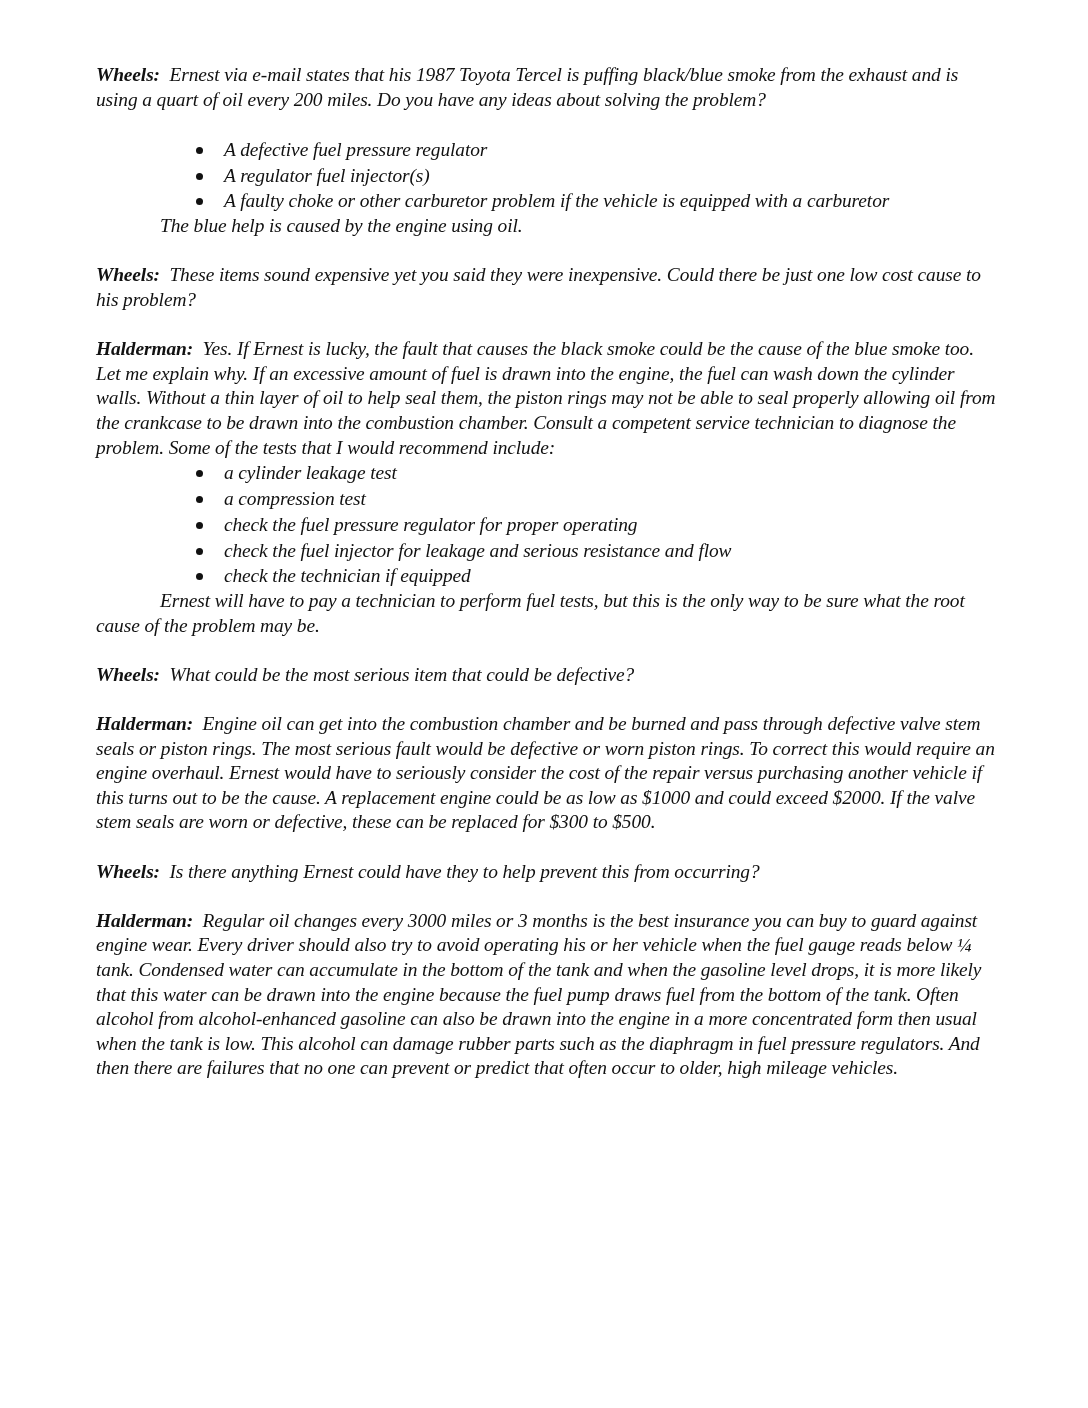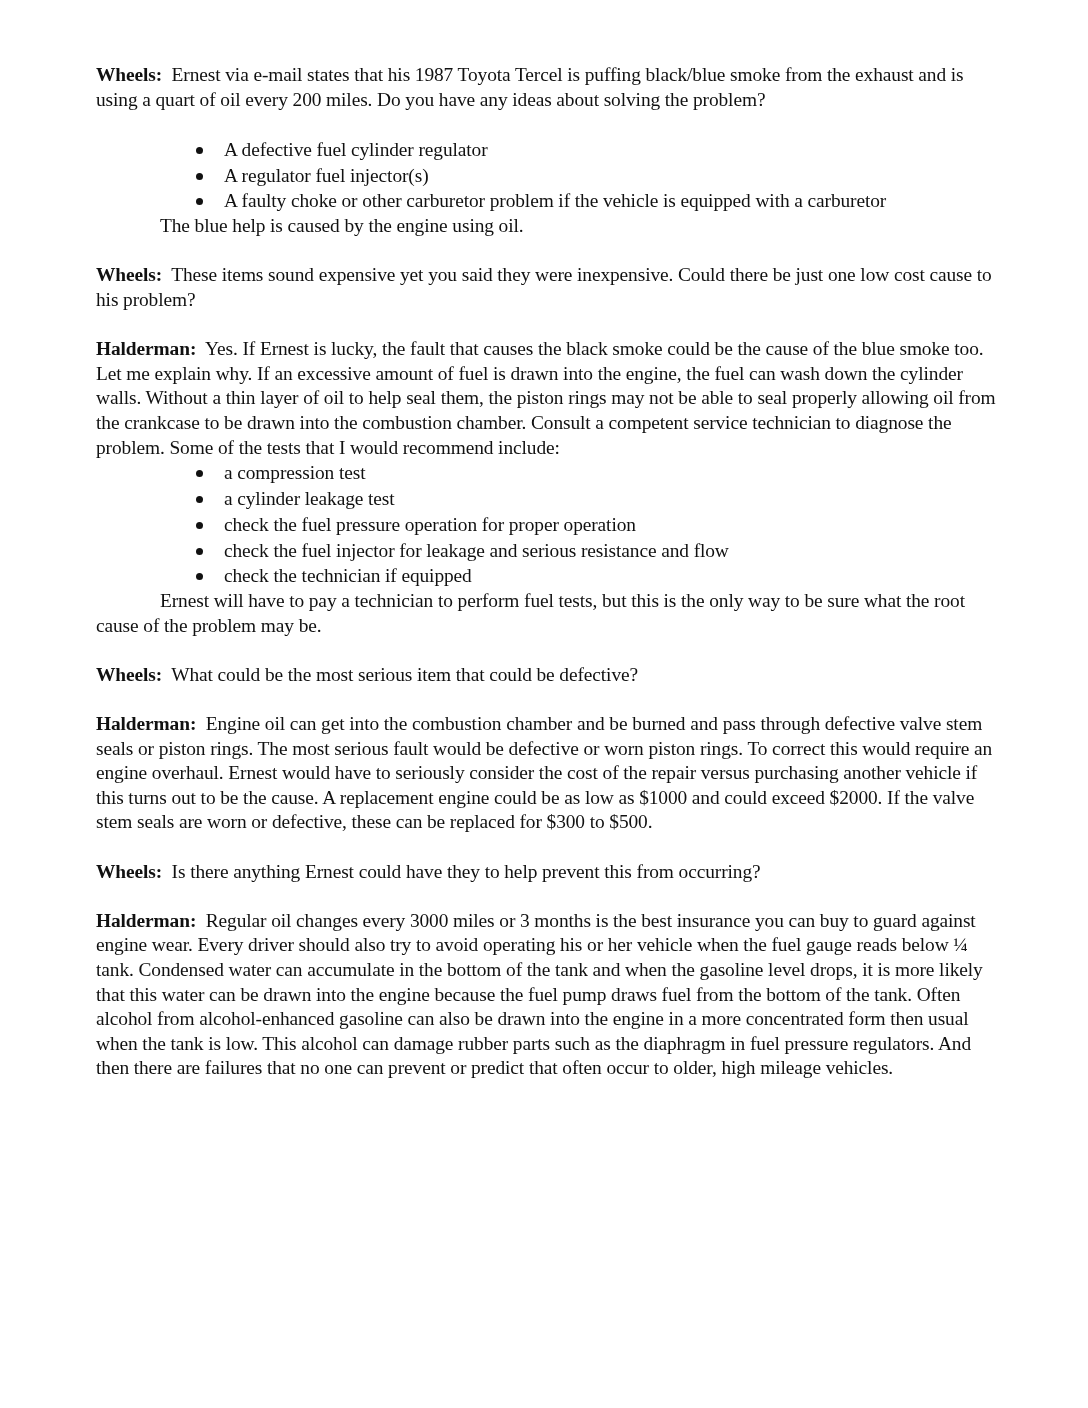--- a/index.html
+++ b/index.html
@@ -2,20 +2,21 @@
 <html><head>
 <meta charset="utf-8">
 <style>
   html, body { margin: 0; padding: 0; background: #ffffff; }
   body { width: 1088px; height: 1408px; position: relative; overflow: hidden; }
   .page {
     position: absolute; left: 96px; top: 63px; width: 905px;
     font-family: "Liberation Serif", "DejaVu Serif", serif;
     font-size: 19.4px; line-height: 24.6px; color: #111111;
     letter-spacing: -0.1px;
+    font-style: italic;
   }
   .para { margin: 0 0 24.6px 0; }
   .para.tight { margin-bottom: 0; }
   .speaker { font-weight: bold; }
   ul.bullets { list-style: none; margin: 0; padding: 0; }
   ul.bullets li { position: relative; padding-left: 128px; height: 25.8px; line-height: 25.8px; }
   ul.bullets li .dot {
     position: absolute; left: 100px; top: 10px;
     width: 7px; height: 7px; border-radius: 50%; background: #111111;
   }
@@ -26,39 +27,39 @@
 <body>
 
 <div class="page">
 
   <p class="para">
     <span class="speaker">Wheels:</span>&nbsp;
     <span>Ernest via e-mail states that his 1987 Toyota Tercel is puffing black/blue smoke from the exhaust and is using a quart of oil every 200 miles.  Do you have any ideas about solving the problem?</span>
   </p>
 
   <ul class="bullets">
-    <li><span class="dot"></span><span>A defective fuel cylinder regulator</span></li>
+    <li><span class="dot"></span><span>A defective fuel pressure regulator</span></li>
     <li><span class="dot"></span><span>A regulator fuel injector(s)</span></li>
     <li><span class="dot"></span><span>A faulty choke or other carburetor problem if the vehicle is equipped with a carburetor</span></li>
   </ul>
   <p class="para after-list">The blue help is caused by the engine using oil.</p>
 
   <p class="para">
     <span class="speaker">Wheels:</span>&nbsp;
     <span>These items sound expensive yet you said they were inexpensive.  Could there be just one low cost cause to his problem?</span>
   </p>
 
   <p class="para tight">
     <span class="speaker">Halderman:</span>&nbsp;
     <span>Yes.  If Ernest is lucky, the fault that causes the black smoke could be the cause of the blue smoke too.  Let me explain why.  If an excessive amount of fuel is drawn into the engine, the fuel can wash down the cylinder walls.  Without a thin layer of oil to help seal them, the piston rings may not be able to seal properly allowing oil from the crankcase to be drawn into the combustion chamber.  Consult a competent service technician to diagnose the problem.  Some of the tests that I would recommend include:</span>
   </p>
   <ul class="bullets">
+    <li><span class="dot"></span><span>a cylinder leakage test</span></li>
     <li><span class="dot"></span><span>a compression test</span></li>
-    <li><span class="dot"></span><span>a cylinder leakage test</span></li>
-    <li><span class="dot"></span><span>check the fuel pressure operation for proper operation</span></li>
+    <li><span class="dot"></span><span>check the fuel pressure regulator for proper operating</span></li>
     <li><span class="dot"></span><span>check the fuel injector for leakage and serious resistance and flow</span></li>
     <li><span class="dot"></span><span>check the technician if equipped</span></li>
   </ul>
   <p class="para indent">Ernest will have to pay a technician to perform fuel tests, but this is the only way to be sure what the root cause of the problem may be.</p>
 
   <p class="para">
     <span class="speaker">Wheels:</span>&nbsp;
     <span>What could be the most serious item that could be defective?</span>
   </p>
 

